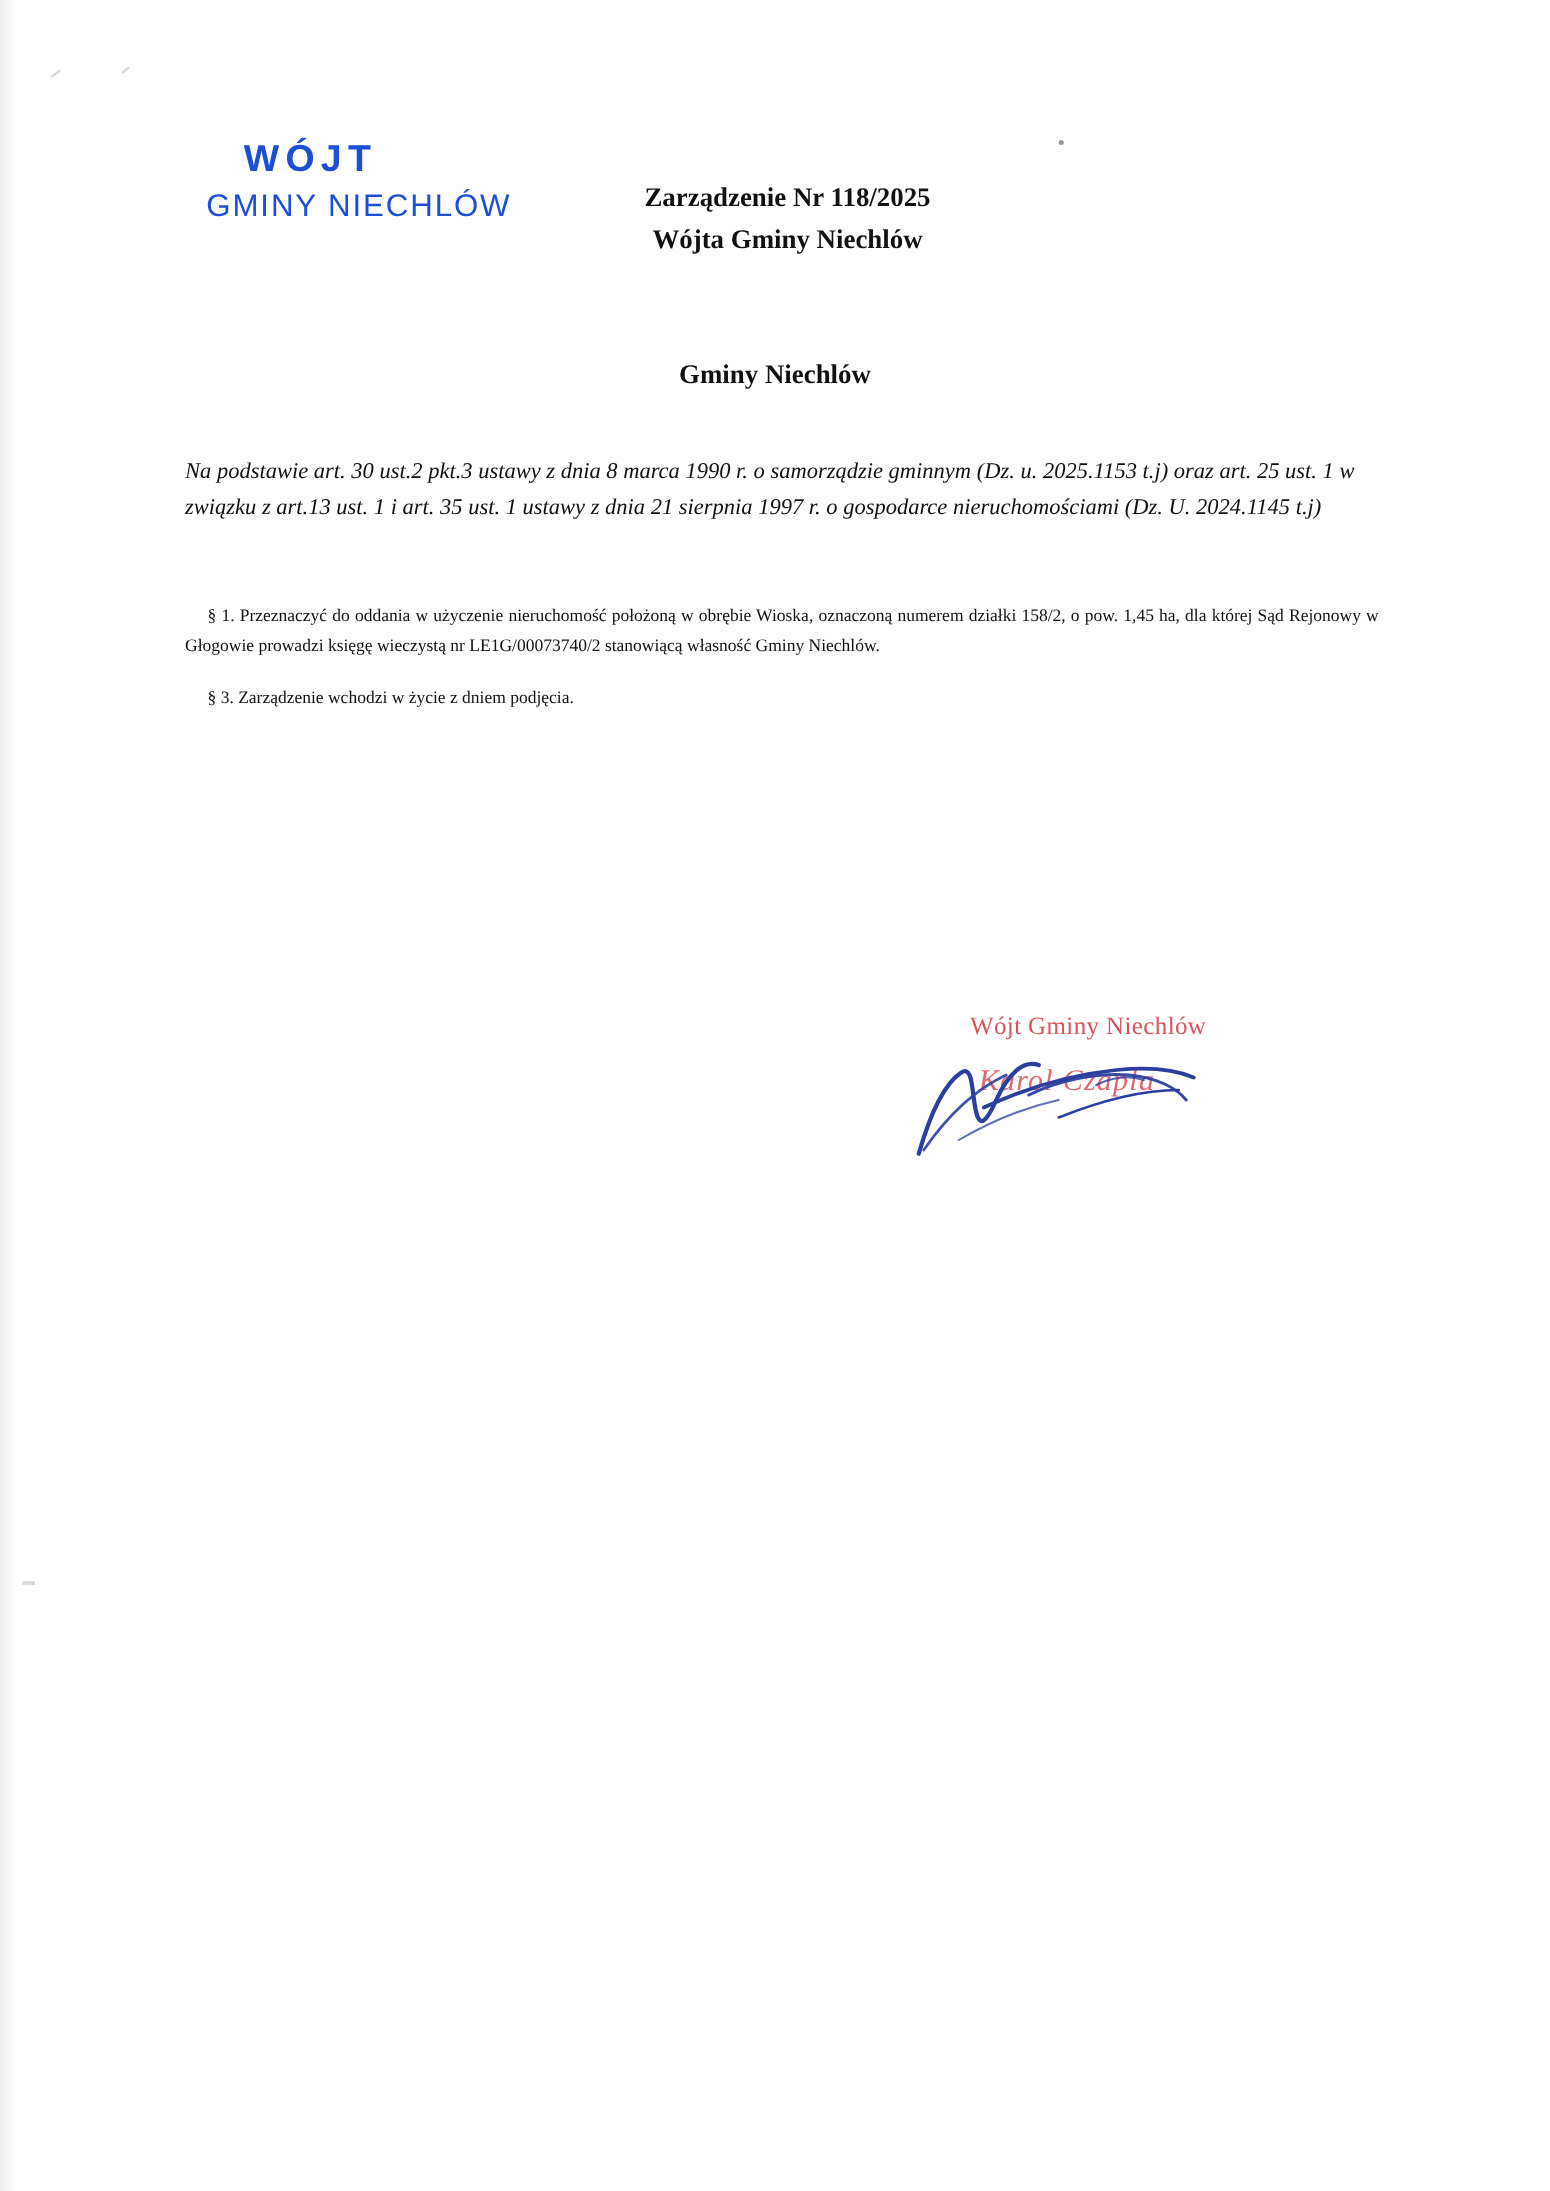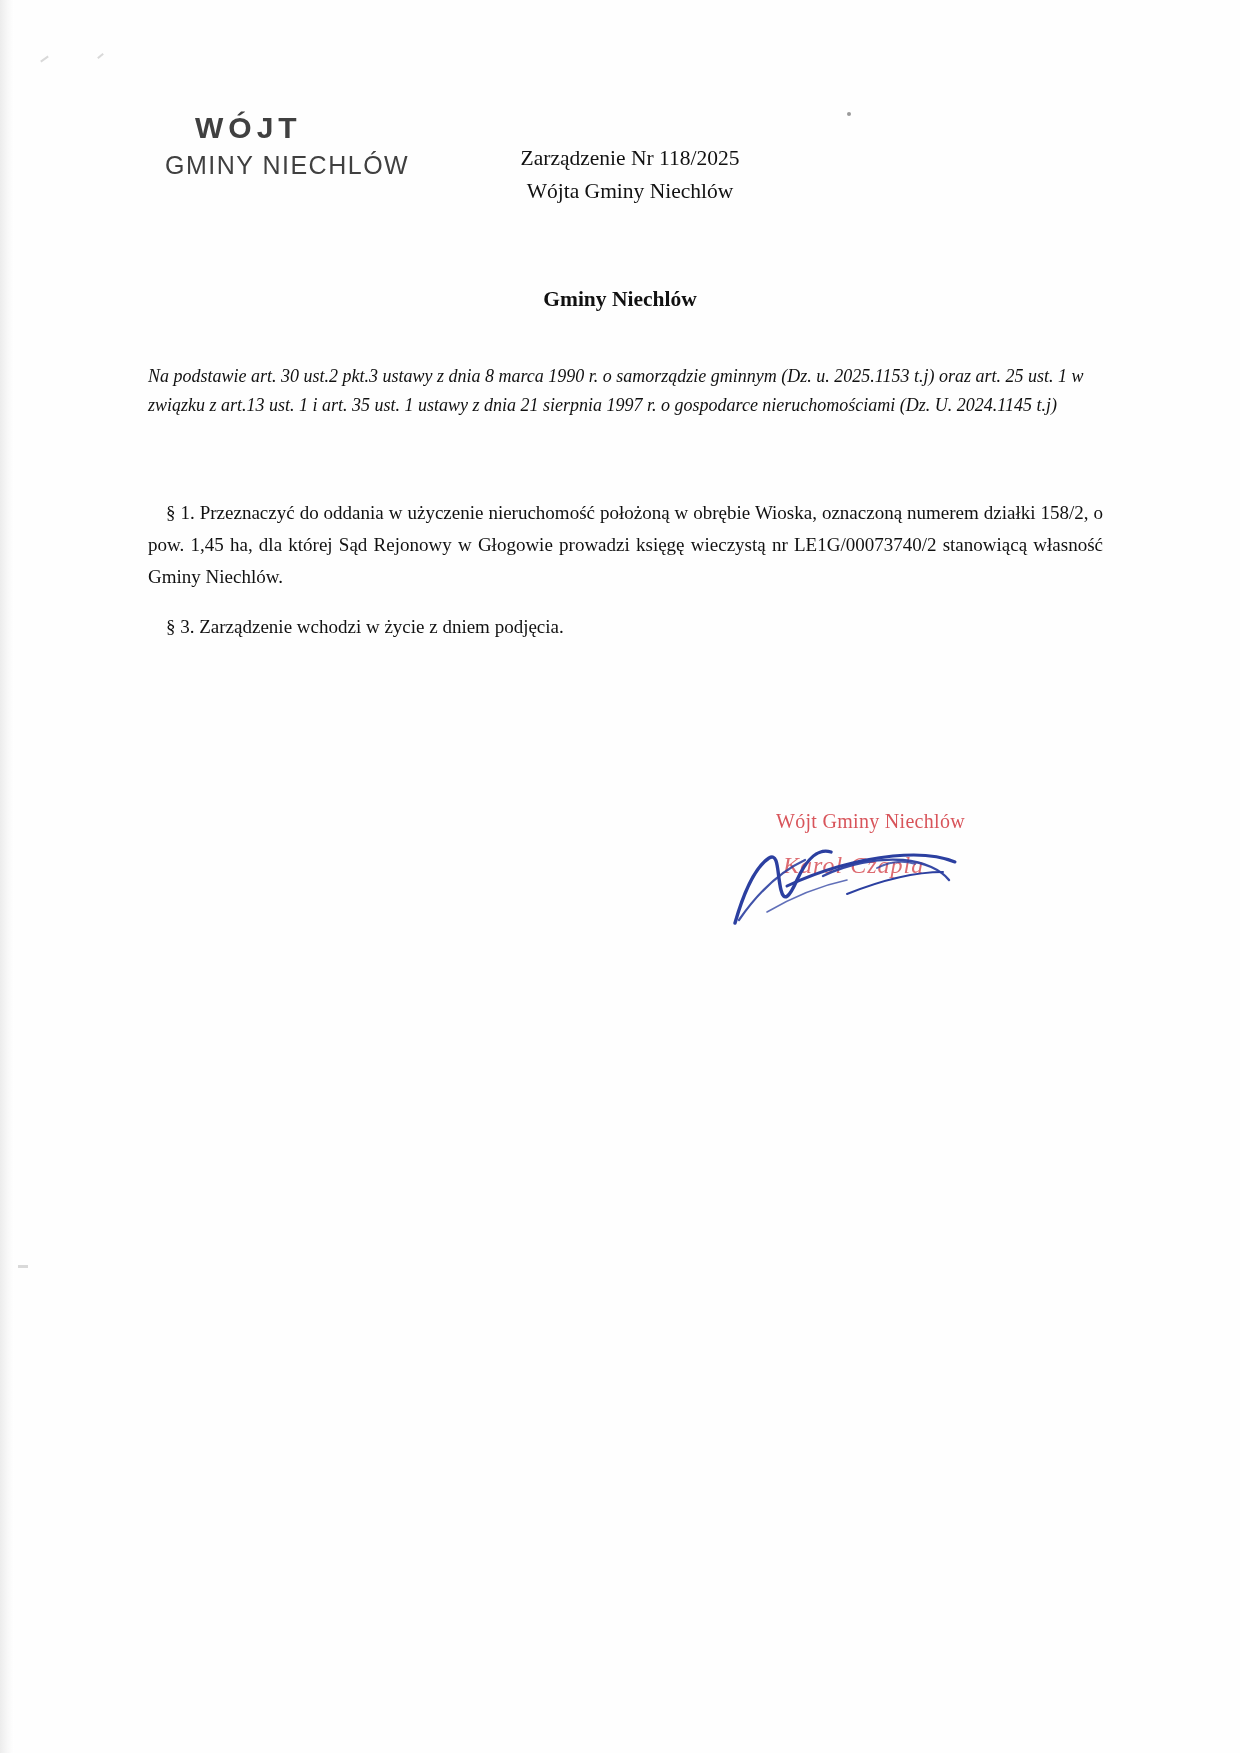--- a/index.html
+++ b/index.html
@@ -36,21 +36,21 @@
     position: absolute;
     background: #b9b9b9;
     opacity: .55;
   }
 
   
   .stamp {
     position: absolute;
     left: 165px;
     top: 110px;
-    color: #404040;
+    color: #1d4ed8;
     font-family: "Liberation Sans", sans-serif;
     letter-spacing: 2px;
     line-height: 1.2;
   }
   .stamp .line1 {
     font-size: 30px;
     font-weight: 700;
     letter-spacing: 5px;
     margin-left: 30px;
   }
@@ -61,21 +61,21 @@
     margin-top: 4px;
   }
 
   
   .title-block {
     position: absolute;
     left: 400px;
     top: 142px;
     width: 460px;
     text-align: center;
-    font-weight: 400;
+    font-weight: 700;
     font-size: 21.5px;
     line-height: 1.52;
   }
 
   .subject {
     position: absolute;
     left: 150px;
     top: 283px;
     width: 940px;
     text-align: center;
@@ -91,23 +91,23 @@
     width: 955px;
     font-style: italic;
     font-size: 18px;
     line-height: 1.62;
     text-align: left;
   }
 
   .body-text {
     position: absolute;
     left: 148px;
-    top: 497px;
+    top: 482px;
     width: 955px;
-    font-size: 19px;
+    font-size: 14px;
     line-height: 1.68;
   }
   .body-text p {
     margin: 0 0 18px 0;
     text-align: justify;
   }
   .body-text p.indent {
     text-indent: 18px;
   }
   .body-text p.last {

